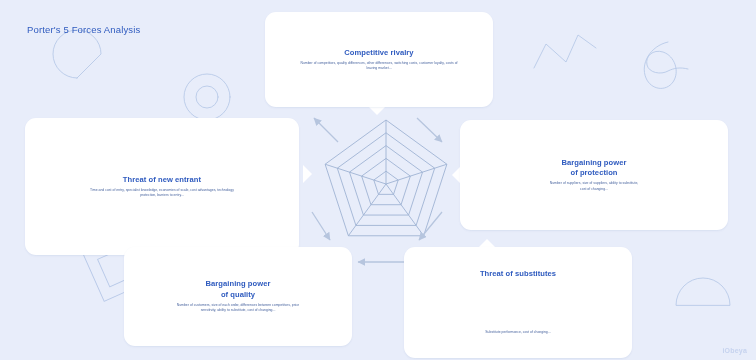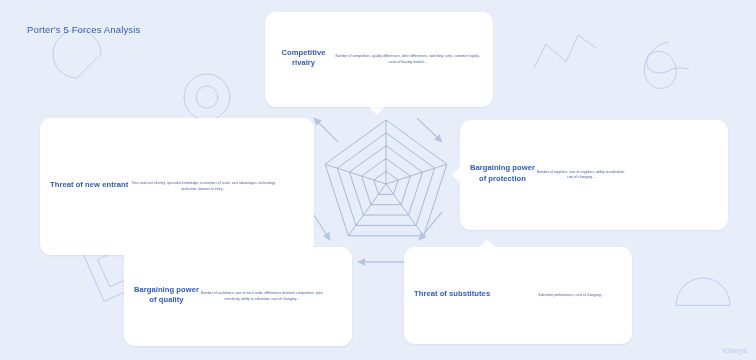--- a/index.html
+++ b/index.html
@@ -46,25 +46,25 @@
     margin-top: 8px;
   }
 
   
   .card {
     position: absolute;
     background: #ffffff;
     border-radius: 11px;
     box-shadow: 0 1px 2px rgba(80,110,170,0.10);
     display: flex;
-    flex-direction: row;
+    flex-direction: column;
     align-items: center;
-    justify-content: flex-start;
+    justify-content: center;
     text-align: center;
-    padding: 6px 10px;
+    padding: 18px 10px;
   }
 
   .card-title {
     font-size: 7.6px;
     font-weight: bold;
     color: #2f5bbf;
     line-height: 1.35;
     letter-spacing: 0.05px;
     margin-bottom: 3px;
   }
@@ -72,24 +72,24 @@
   .card-body {
     font-size: 3.4px;
     color: #47639e;
     line-height: 1.55;
     max-width: 165px;
     letter-spacing: 0.02px;
   }
 
   
   #card-rivalry      { left: 265px; top: 12px;  width: 228px; height: 95px; }
-  #card-entrant      { left: 40px;  top: 118px; width: 274px; height: 137px; }
+  #card-entrant      { left: 25px;  top: 118px; width: 274px; height: 137px; }
   #card-suppliers    { left: 460px; top: 120px; width: 268px; height: 110px; }
   #card-buyers       { left: 124px; top: 247px; width: 228px; height: 99px; }
-  #card-substitutes  { left: 404px; top: 247px; width: 228px; height: 97px; gap: 48px; }
+  #card-substitutes  { left: 404px; top: 247px; width: 228px; height: 111px; gap: 48px; }
 
   #card-rivalry .card-body { max-width: 160px; }
   #card-entrant .card-body { max-width: 150px; }
   #card-suppliers .card-body { max-width: 92px; }
   #card-buyers .card-body { max-width: 126px; }
   #card-substitutes .card-body { max-width: 120px; }
 
   
   .notch {
     position: absolute;

